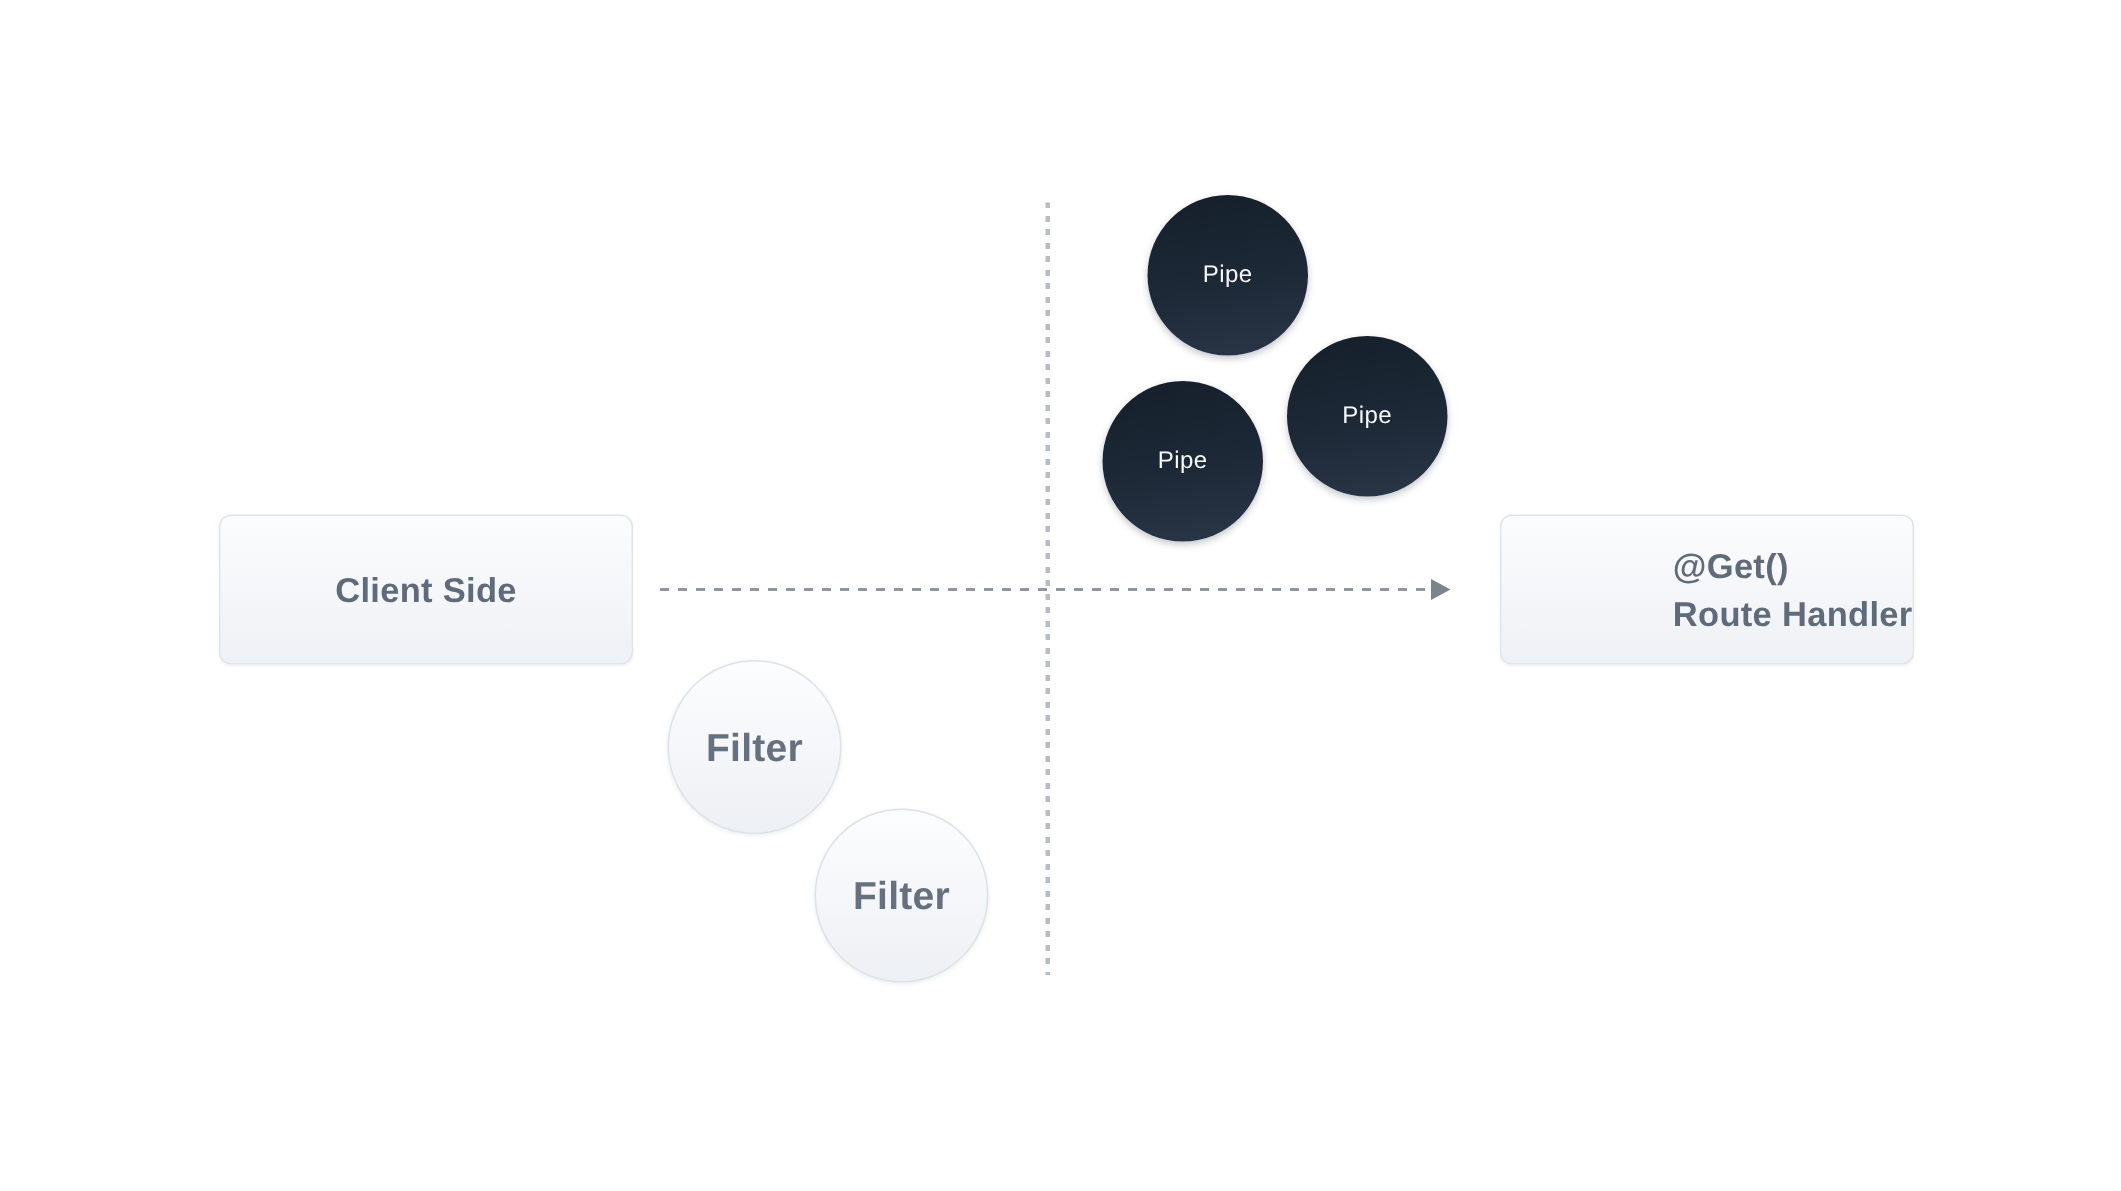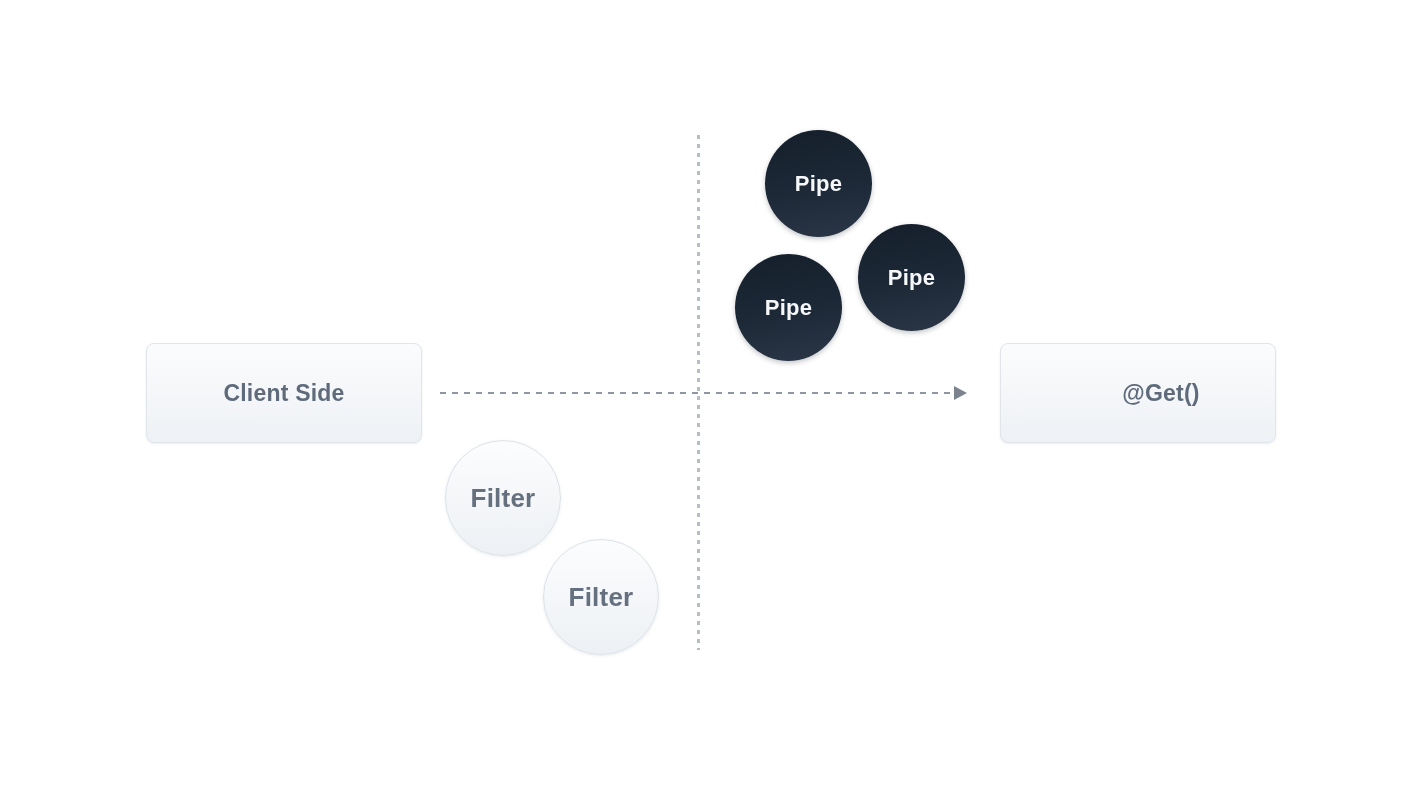--- a/index.html
+++ b/index.html
@@ -76,21 +76,21 @@
   }
 
   .client-box {
     left: 146px;
     top: 343px;
   }
 
   .handler-box {
     left: 1000px;
     top: 343px;
-    justify-content: center;
+    justify-content: flex-end;
     padding-left: 46px;
   }
 
   .handler-box .lines {
     display: flex;
     flex-direction: column;
     line-height: 32px;
   }
 
   
@@ -98,22 +98,22 @@
     position: absolute;
     width: 107px;
     height: 107px;
     border-radius: 50%;
     background: linear-gradient(170deg, #151f2b 0%, #1d2937 55%, #2b3747 100%);
     box-shadow: 0 2px 5px rgba(20, 28, 40, 0.25);
     display: flex;
     align-items: center;
     justify-content: center;
     color: #f5f7f9;
-    font-size: 22px;
-    font-weight: 700;
+    font-size: 16px;
+    font-weight: 400;
     letter-spacing: 0.3px;
     text-align: right;
   }
 
   .pipe-1 { left: 765px; top: 130px; }
   .pipe-2 { left: 858px; top: 224px; }
   .pipe-3 { left: 735px; top: 254px; }
 
   
   .filter {
@@ -146,20 +146,21 @@
   <div class="h-dash-line"></div>
   <div class="arrowhead"></div>
 
   <div class="node-box client-box">
     <span>Client Side</span>
   </div>
 
   <div class="node-box handler-box">
     <span class="lines">
       <span>@Get()</span>
+      <span>Route Handler</span>
     </span>
   </div>
 
   <div class="pipe pipe-1">
     <span>Pipe</span>
   </div>
   <div class="pipe pipe-2">
     <span>Pipe</span>
   </div>
   <div class="pipe pipe-3">

